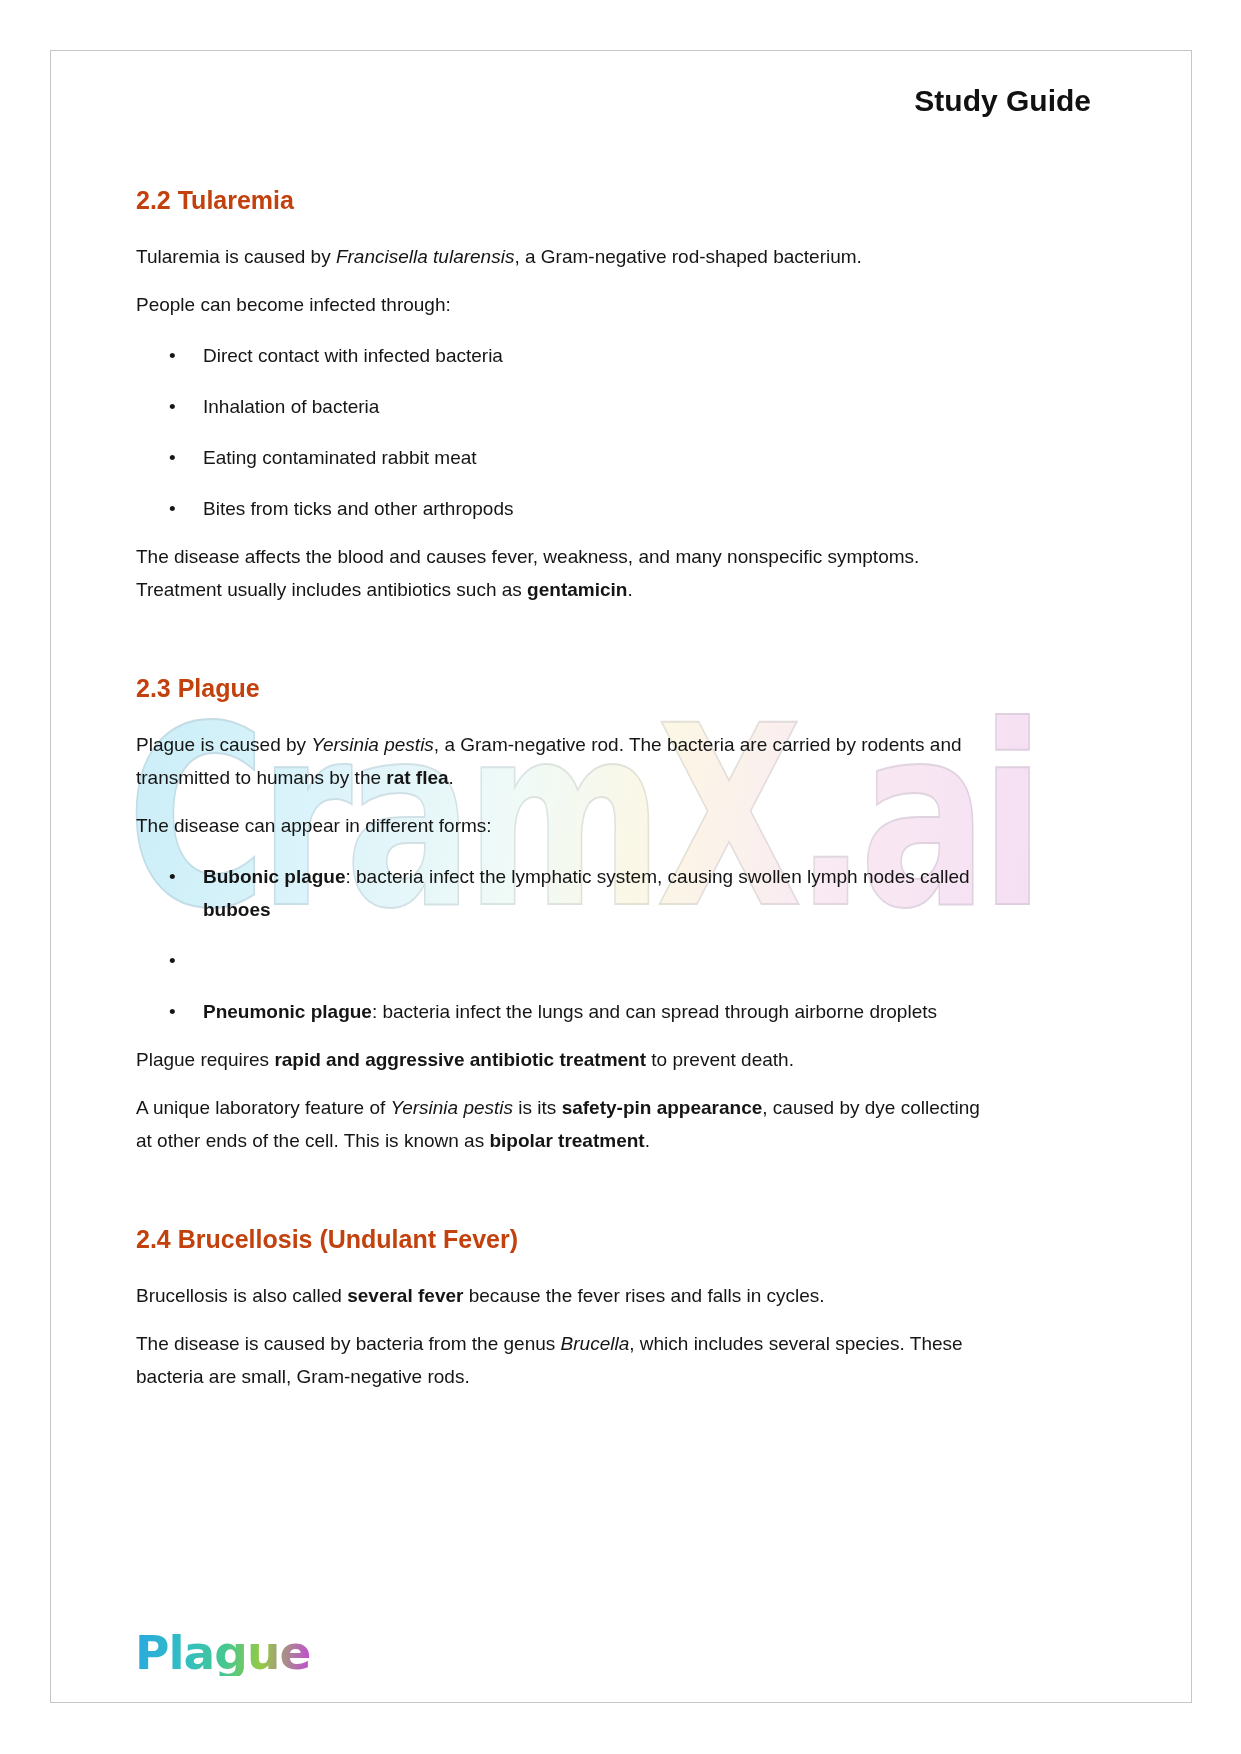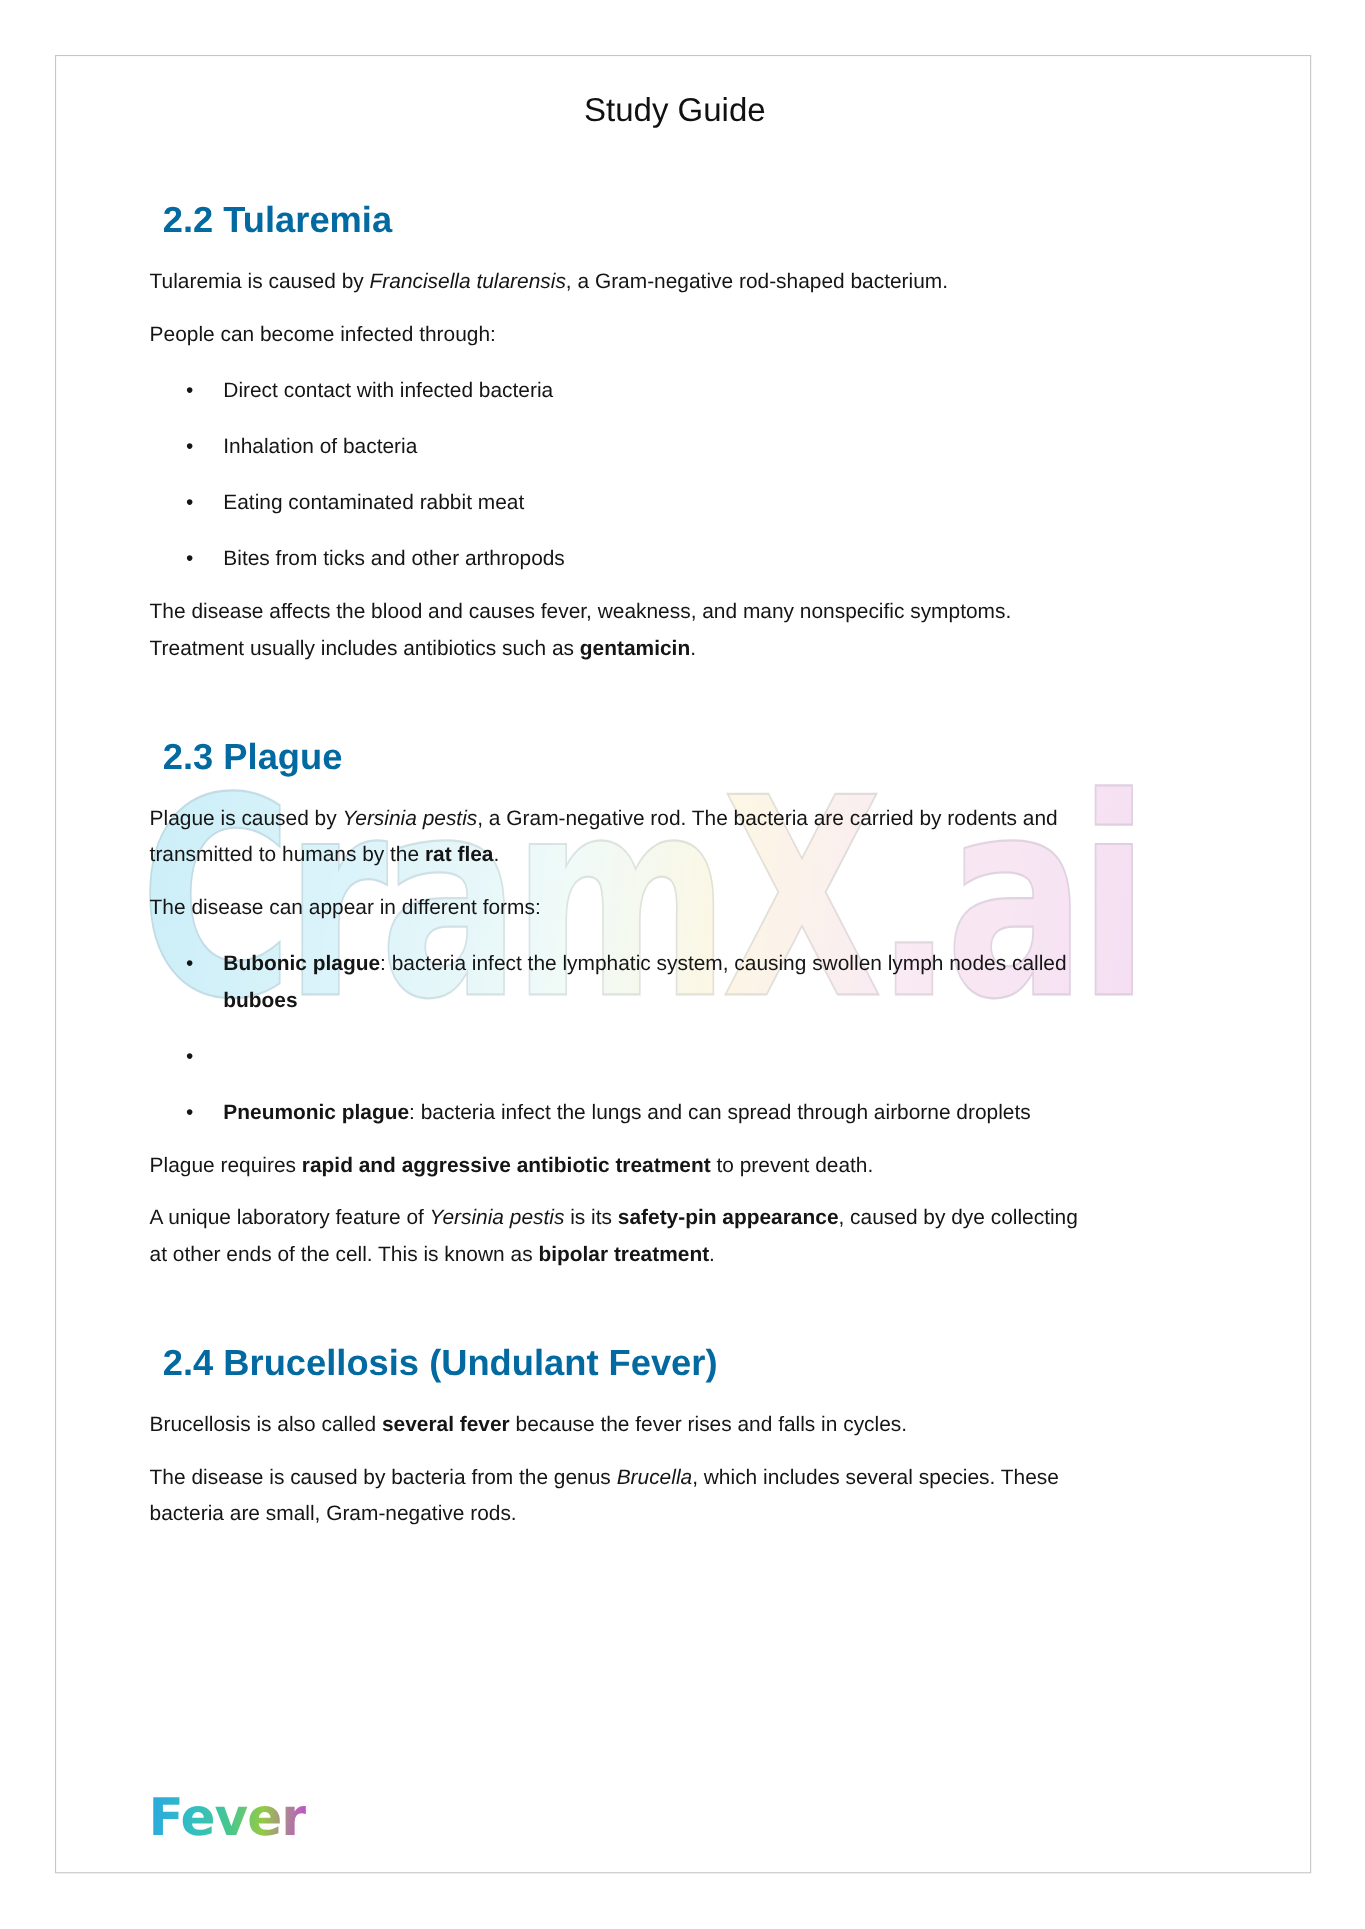--- a/index.html
+++ b/index.html
@@ -14,22 +14,22 @@
         background:linear-gradient(100deg,#c7edf8 0%,#d9f3fa 22%,#eefaf8 42%,
                    #fcf7e3 58%,#f9e9f3 76%,#f5dcf2 100%);
         -webkit-background-clip:text;background-clip:text;
         color:#ddf2f9;opacity:0.92;
         -webkit-text-stroke:2px rgba(130,140,150,0.22);}
   @supports ((-webkit-background-clip:text) or (background-clip:text)){
     .watermark{color:transparent;}
   }
   .content{position:absolute;inset:0;z-index:1;padding:32px 100px 0 85px;
            font-size:19px;line-height:33px;}
-  .doc-title{text-align:center;font-weight:400;font-size:30px;line-height:35px;color:#111;}
-  .sec{margin:69px 12px 0;font-weight:700;font-size:33px;line-height:26px;color:#0369a1;
+  .doc-title{text-align:right;font-weight:700;font-size:30px;line-height:35px;color:#111;}
+  .sec{margin:69px 0 0;font-weight:700;font-size:25px;line-height:26px;color:#c2410c;
        font-family:"Liberation Sans",sans-serif;}
   .para{margin:15px 0 0;}
   .para.lead{margin-top:27px;}
   .blist{list-style:none;margin:0;padding:0;}
   .blist li{display:flex;margin-top:18px;padding-left:33px;}
   .dot{width:34px;flex:0 0 34px;}
   .run-b{font-weight:700;}
   .run-i{font-style:italic;}
   .brand{position:absolute;left:84px;bottom:26px;z-index:1;
          font-weight:700;font-size:47px;line-height:1;letter-spacing:-1px;
@@ -94,16 +94,16 @@
       </ul>
       <p class="para"><span>Plague requires </span><span class="run-b">rapid and aggressive antibiotic treatment</span><span> to prevent death.</span></p>
       <p class="para"><span>A unique laboratory feature of </span><span class="run-i">Yersinia pestis</span><span> is its </span><span class="run-b">safety-pin appearance</span><span>, caused by dye collecting</span><br><span>at other ends of the cell. This is known as </span><span class="run-b">bipolar treatment</span><span>.</span></p>
 
       <h2 class="sec">2.4 Brucellosis (Undulant Fever)</h2>
       <p class="para lead"><span>Brucellosis is also called </span><span class="run-b">several fever</span><span> because the fever rises and falls in cycles.</span></p>
       <p class="para"><span>The disease is caused by bacteria from the genus </span><span class="run-i">Brucella</span><span>, which includes several species. These</span><br><span>bacteria are small, Gram-negative rods.</span></p>
 
     </div>
 
-    <div class="brand">Fever</div>
+    <div class="brand">Plague</div>
 
   </div>
 </div>
 
 </body></html>

